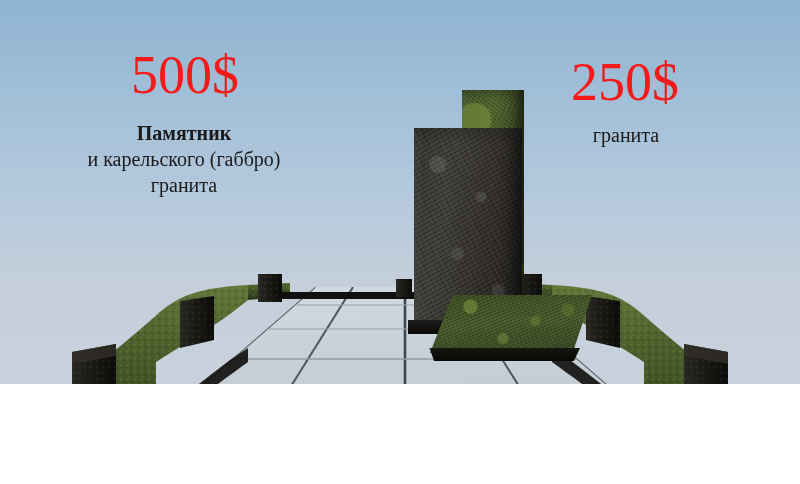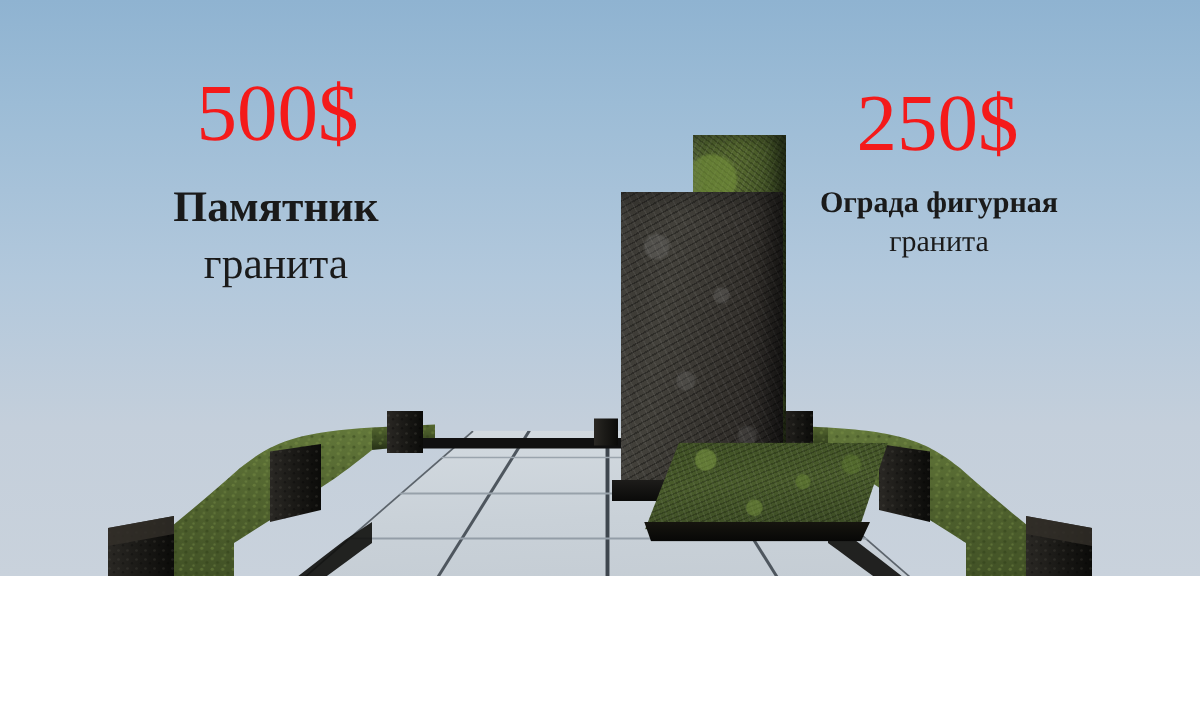--- a/index.html
+++ b/index.html
@@ -20,21 +20,21 @@
     font-family:"Liberation Serif", serif;white-space:nowrap;
     text-align:center;letter-spacing:0px;
   }
   .price.left{left:0;top:48px;width:370px;}
   .price.right{left:450px;top:55px;width:350px;text-align:center;}
 
   .caption{
     position:absolute;color:#1a1a1a;text-align:center;white-space:nowrap;
     font-family:"Liberation Serif", serif;line-height:1.30;
   }
-  .caption.left{left:0;top:120px;width:368px;font-size:29px;}
+  .caption.left{left:0;top:120px;width:368px;font-size:20px;}
   .caption.right{left:452px;top:122px;width:348px;font-size:20px;}
   .caption .hd{font-weight:bold;}
 
   
   .mon-green{
     position:absolute;left:462px;top:90px;width:62px;height:248px;
     background:
       radial-gradient(circle at 20% 12%, rgba(120,150,60,.55) 0 7%, transparent 8%),
       radial-gradient(circle at 70% 30%, rgba(110,140,55,.5) 0 6%, transparent 7%),
       radial-gradient(circle at 35% 55%, rgba(130,160,70,.45) 0 5%, transparent 6%),
@@ -116,26 +116,26 @@
   }
 </style>
 </head>
 <body>
 
 <div class="stage">
 
   <div class="price left">500$</div>
   <div class="caption left">
     <div class="hd">Памятник</div>
+    <div>и карельского (габбро)</div>
     <div>гранита</div>
   </div>
 
   <div class="price right">250$</div>
   <div class="caption right">
-    <div class="hd">Ограда фигурная</div>
     <div>гранита</div>
   </div>
 
   <div class="floor">
     <svg width="530" height="152" viewBox="0 0 530 152">
 
       <line x1="175" y1="0" x2="0" y2="152" stroke="#5c646c" stroke-width="2.2"></line>
       <line x1="213" y1="0" x2="118" y2="152" stroke="#4e565e" stroke-width="2.0"></line>
       <line x1="265" y1="0" x2="265" y2="152" stroke="#3e464e" stroke-width="2.6"></line>
       <line x1="317" y1="0" x2="412" y2="152" stroke="#4e565e" stroke-width="2.0"></line>

